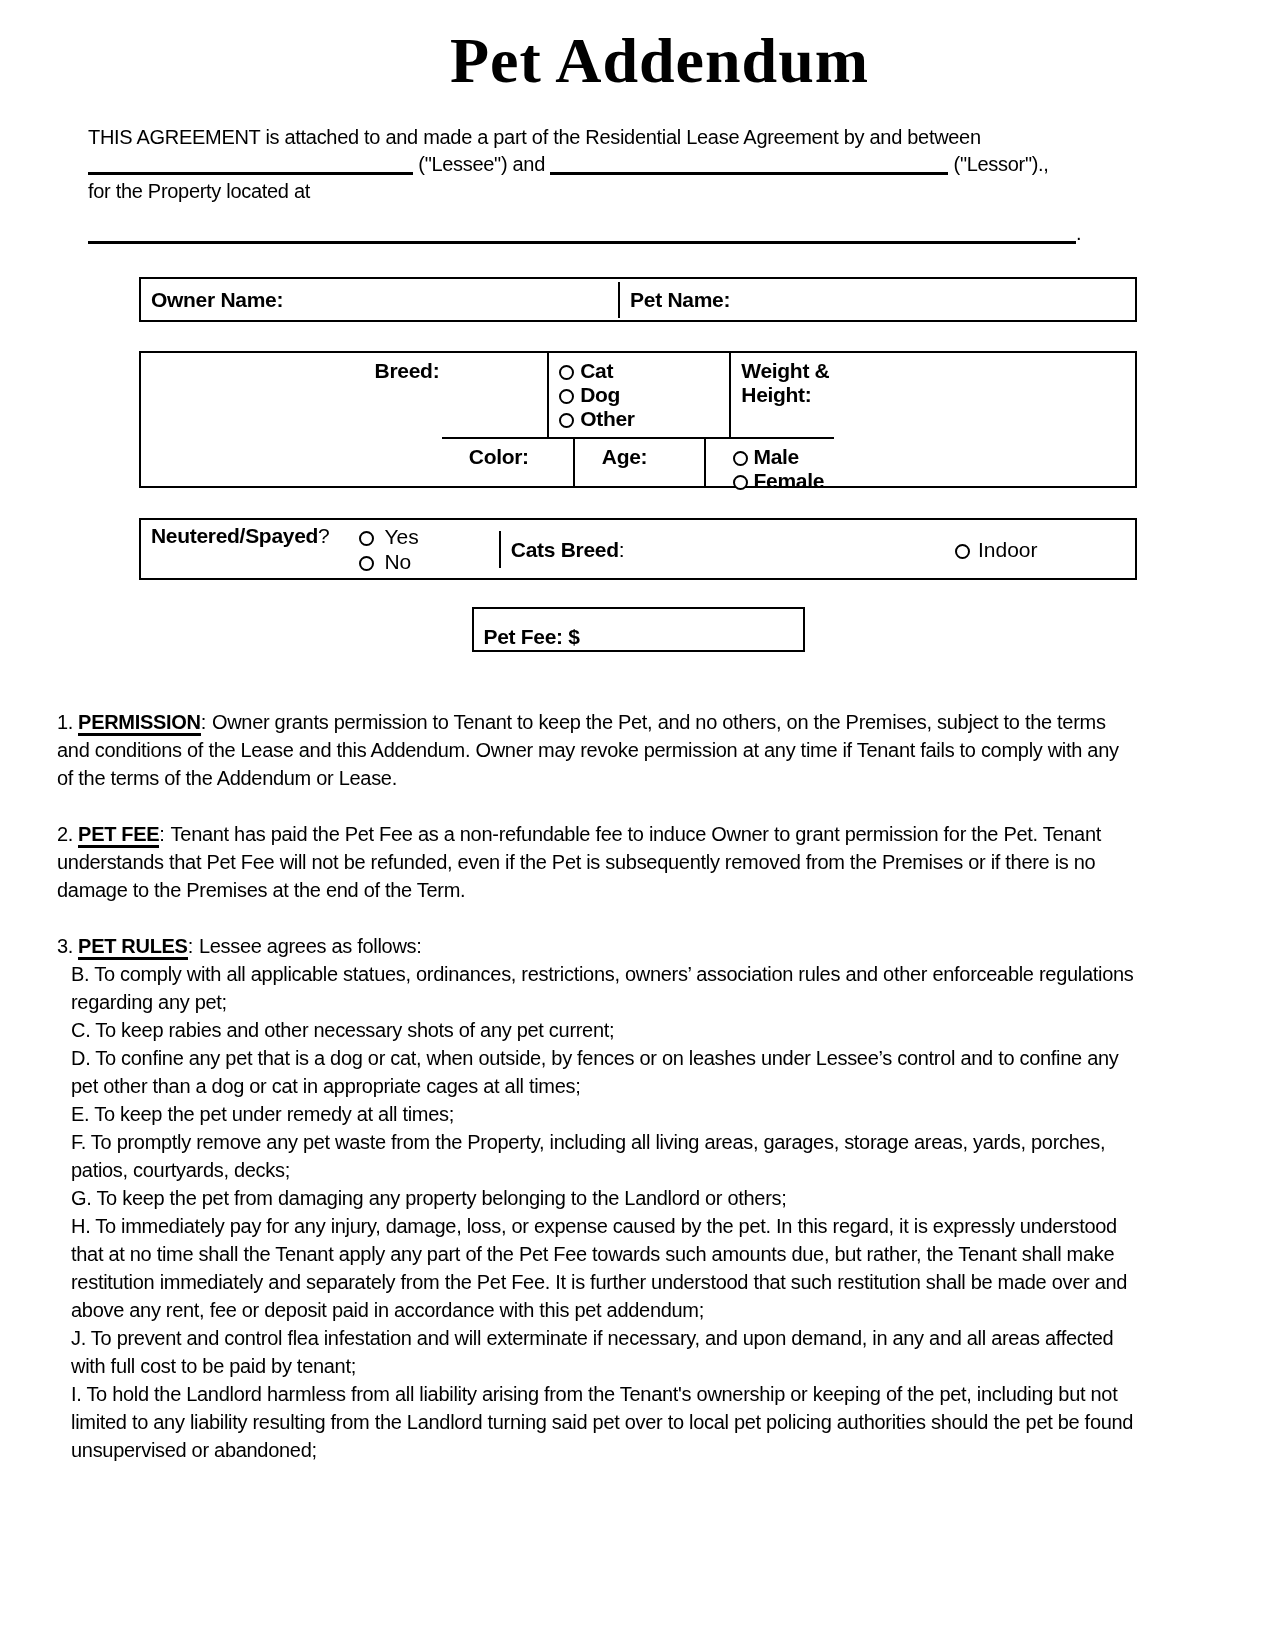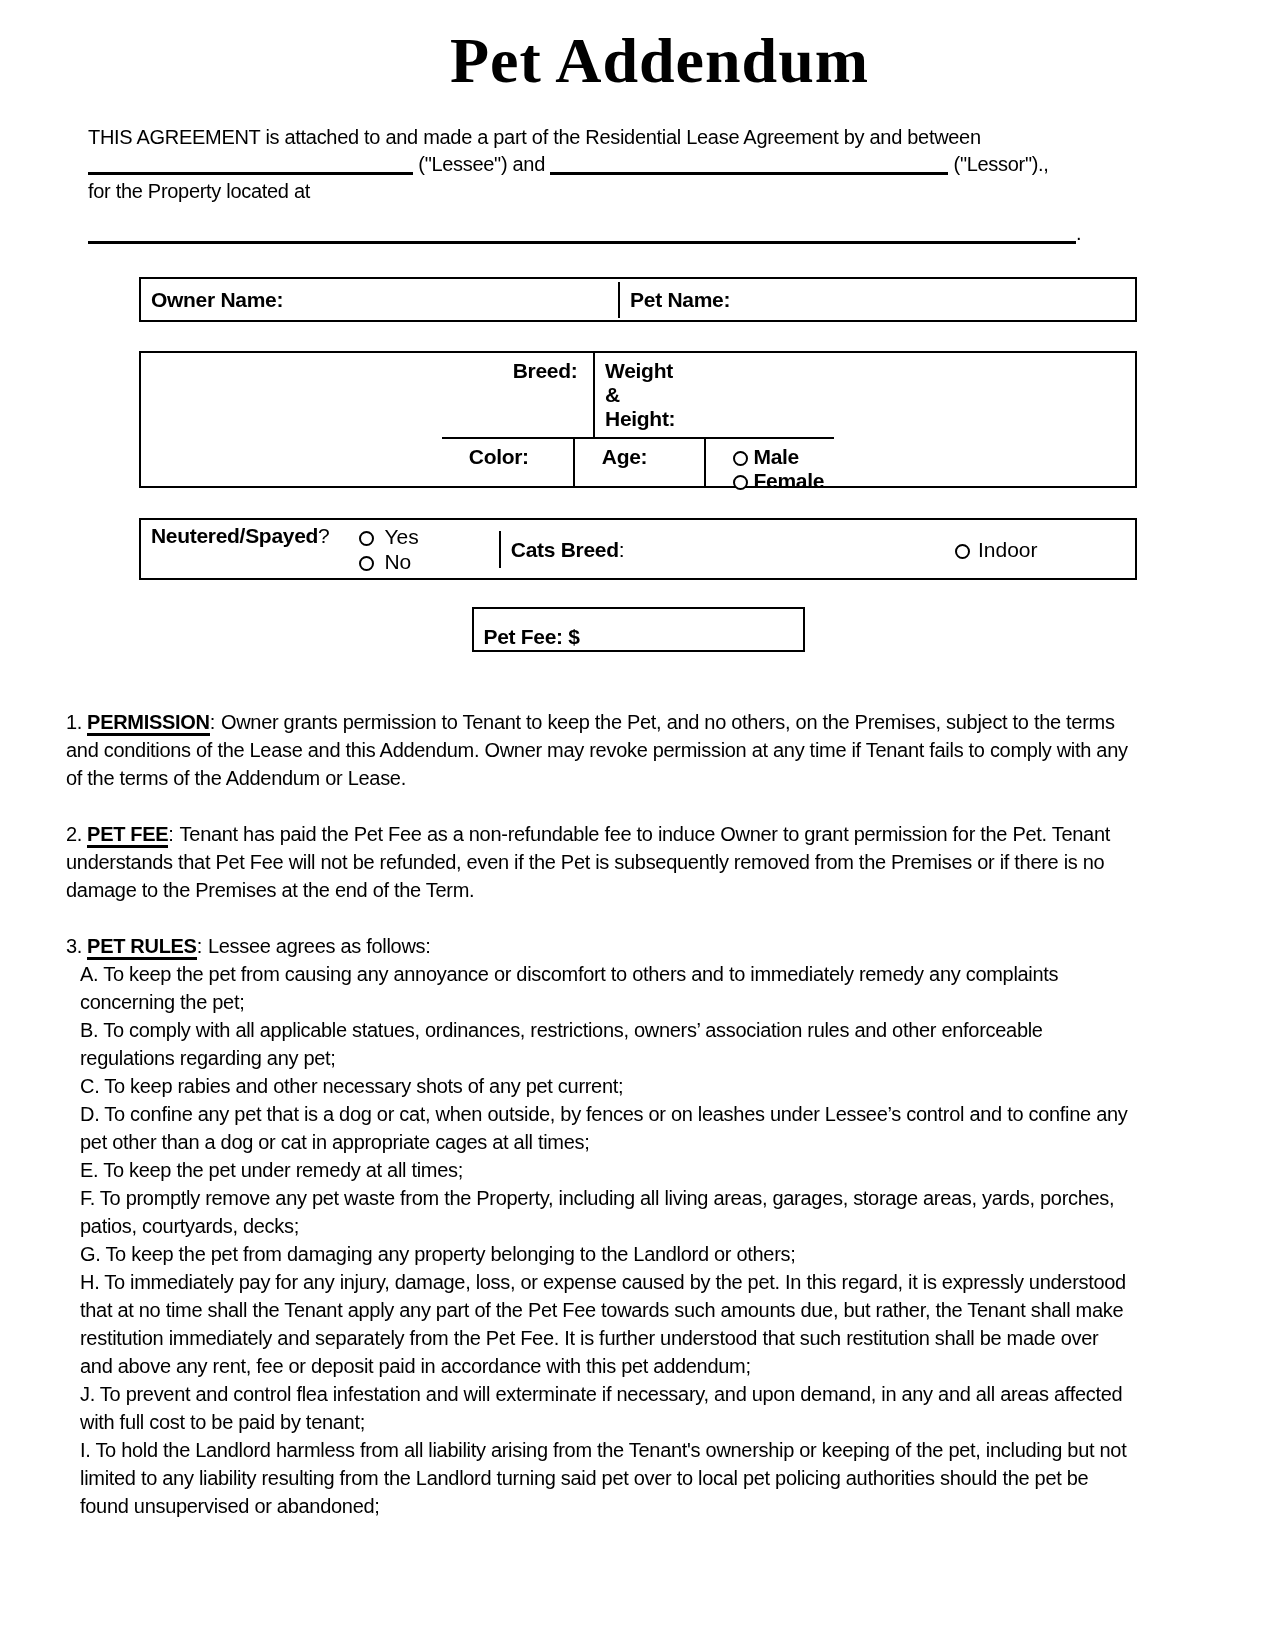--- a/index.html
+++ b/index.html
@@ -100,21 +100,21 @@
   }
 
   
   .sections {
     margin: 56px 60px 0 57px;
     width: 1078px;
     font-size: 20px;
     line-height: 28px;
     letter-spacing: -0.3px;
   }
-  .sec { margin-bottom: 28px; margin-left: 9px; }
+  .sec { margin-bottom: 28px; }
   .sec:last-child { margin-bottom: 0; }
   .sec-num { margin-right: 5px; }
   .sec-head {
     font-weight: bold;
     display: inline-block;
     border-bottom: 3px solid #000;
     line-height: 22px;
   }
   .sec-sep { margin-right: 6px; }
   .rules { padding-left: 14px; }
@@ -148,20 +148,25 @@
       </div>
       <div class="cell c-right">
         <span class="lbl">Pet Name:</span>
       </div>
     </div>
 
     <div class="tbl t2">
       <div class="t2row r1">
         <div class="cell c1">
           <span class="lbl">Breed:</span>
+        </div>
+        <div class="cell c2">
+          <span class="rgroup gap-md"><span class="radio"></span><span class="lbl">Cat</span></span>
+          <span class="rgroup gap-md"><span class="radio"></span><span class="lbl">Dog</span></span>
+          <span class="rgroup"><span class="radio"></span><span class="lbl">Other</span></span>
         </div>
         <div class="cell c3">
           <span class="lbl">Weight &amp; Height:</span>
         </div>
       </div>
       <div class="t2row r2">
         <div class="cell c1">
           <span class="lbl">Color:</span>
         </div>
         <div class="cell c2">
@@ -208,21 +213,20 @@
 
     <p class="sec">
       <span class="sec-num">2.</span><span class="sec-head">PET FEE</span><span class="sec-sep">:</span><span>Tenant has paid the Pet Fee as a non-refundable fee to induce Owner to grant permission for the Pet. Tenant understands that Pet Fee will not be refunded, even if the Pet is subsequently removed from the Premises or if there is no damage to the Premises at the end of the Term.</span>
     </p>
 
     <div class="sec">
       <p>
         <span class="sec-num">3.</span><span class="sec-head">PET RULES</span><span class="sec-sep">:</span><span>Lessee agrees as follows:</span>
       </p>
       <div class="rules">
-        <div class="rule">A. To keep the pet from causing any annoyance or discomfort to others and to immediately remedy any complaints concerning the pet;</div>
         <div class="rule">B. To comply with all applicable statues, ordinances, restrictions, owners’ association rules and other enforceable regulations regarding any pet;</div>
         <div class="rule">C. To keep rabies and other necessary shots of any pet current;</div>
         <div class="rule">D. To confine any pet that is a dog or cat, when outside, by fences or on leashes under Lessee’s control and to confine any pet other than a dog or cat in appropriate cages at all times;</div>
         <div class="rule">E. To keep the pet under remedy at all times;</div>
         <div class="rule">F. To promptly remove any pet waste from the Property, including all living areas, garages, storage areas, yards, porches, patios, courtyards, decks;</div>
         <div class="rule">G. To keep the pet from damaging any property belonging to the Landlord or others;</div>
         <div class="rule">H. To immediately pay for any injury, damage, loss, or expense caused by the pet. In this regard, it is expressly understood that at no time shall the Tenant apply any part of the Pet Fee towards such amounts due, but rather, the Tenant shall make restitution immediately and separately from the Pet Fee. It is further understood that such restitution shall be made over and above any rent, fee or deposit paid in accordance with this pet addendum;</div>
         <div class="rule">J. To prevent and control flea infestation and will exterminate if necessary, and upon demand, in any and all areas affected with full cost to be paid by tenant;</div>
         <div class="rule">I. To hold the Landlord harmless from all liability arising from the Tenant's ownership or keeping of the pet, including but not limited to any liability resulting from the Landlord turning said pet over to local pet policing authorities should the pet be found unsupervised or abandoned;</div>
       </div>

